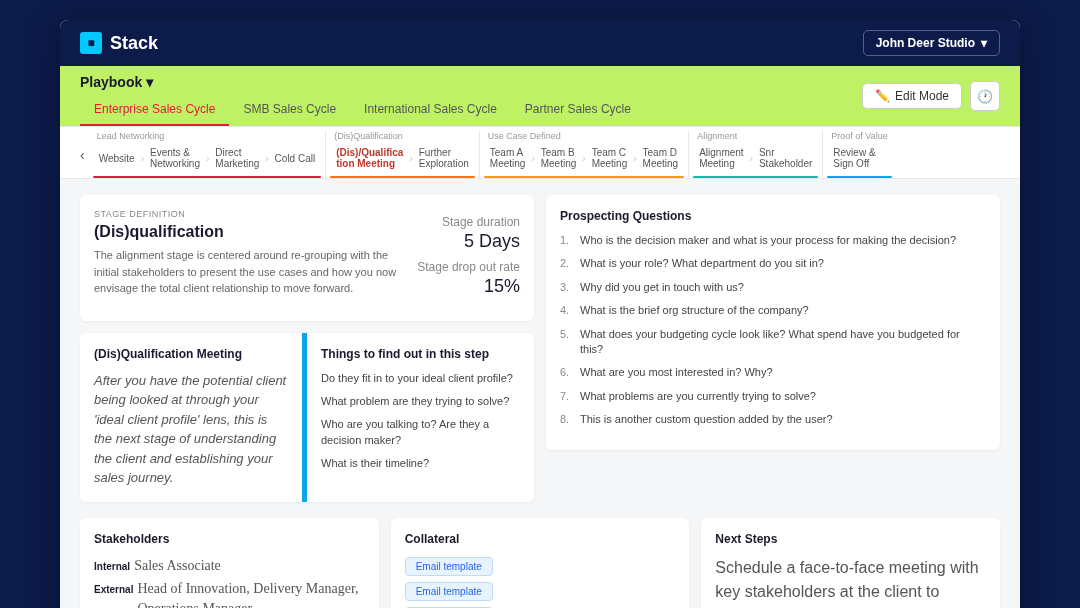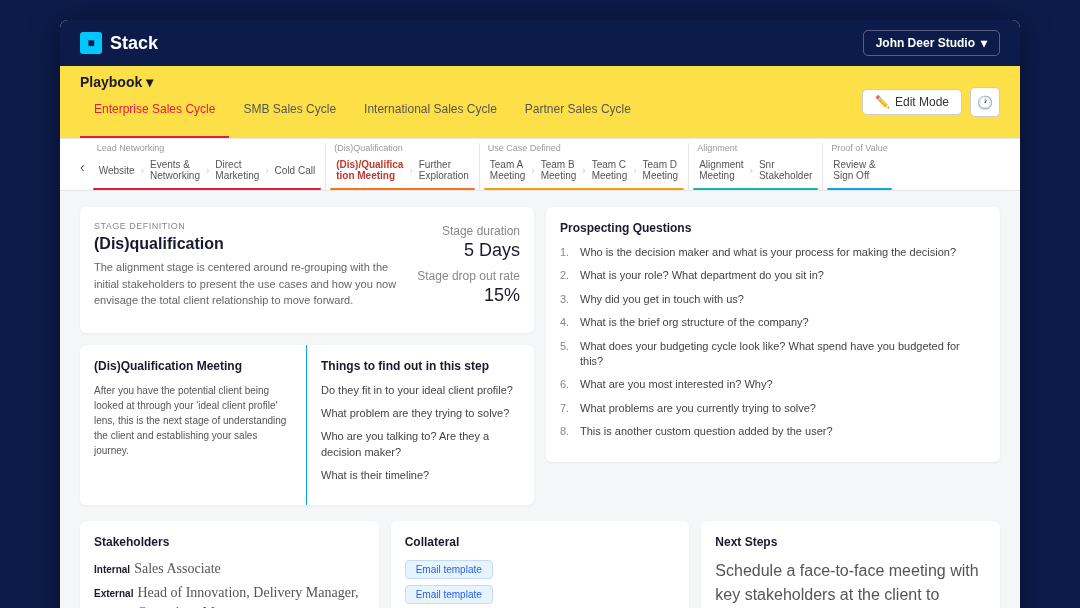--- a/index.html
+++ b/index.html
@@ -55,21 +55,21 @@
       border-radius: 5px;
       font-size: 12px;
       cursor: pointer;
       display: flex;
       align-items: center;
       gap: 6px;
       font-weight: bold;
     }
     
     .sub-header {
-      background: #fde047;
+      background: #bef264;
       border-bottom: 1px solid #e5e7eb;
       padding: 8px 20px 0;
       display: flex;
       align-items: center;
       justify-content: space-between;
     }
     .sub-header-left {
       display: flex;
       flex-direction: column;
     }
@@ -82,21 +82,21 @@
       gap: 4px;
       margin-bottom: 6px;
     }
     .tabs-row {
       display: flex;
       gap: 0;
     }
     .tab {
       font-size: 12px;
       color: #555;
-      padding: 6px 14px 20px;
+      padding: 6px 14px 8px;
       cursor: pointer;
       border-bottom: 2px solid transparent;
       white-space: nowrap;
     }
     .tab.active {
       color: #e8183c;
       border-bottom: 2px solid #e8183c;
       font-weight: 500;
     }
     .sub-header-right {
@@ -151,21 +151,21 @@
     
     .card {
       background: #fff;
       border-radius: 6px;
       padding: 14px;
       box-shadow: 0 1px 3px rgba(0,0,0,0.05);
     }
     .stage-def-top {
       display: flex;
       justify-content: space-between;
-      align-items: center;
+      align-items: flex-end;
       margin-bottom: 10px;
     }
     .stage-def-left {}
     .stage-label {
       font-size: 9px;
       color: #888;
       text-transform: uppercase;
       letter-spacing: 0.5px;
       margin-bottom: 4px;
     }
@@ -199,35 +199,36 @@
     .two-col-card {
       background: #fff;
       border-radius: 6px;
       box-shadow: 0 1px 3px rgba(0,0,0,0.05);
       display: grid;
       grid-template-columns: 1fr 1fr;
       overflow: hidden;
     }
     .two-col-card-section {
       padding: 14px;
-      border-right: 1px solid #0ea5e9;
+      border-right: 5px solid #0ea5e9;
     }
     .two-col-card-section:last-child {
       border-right: none;
     }
     .section-title {
       font-size: 12px;
       font-weight: 600;
       color: #1a1a2e;
       margin-bottom: 10px;
     }
     .section-body {
-      font-size: 10px;
+      font-size: 13px;
       color: #555;
       line-height: 1.5;
+      font-style: italic;
     }
     .things-list {
       list-style: none;
     }
     .things-list li {
       font-size: 11px;
       color: #444;
       margin-bottom: 8px;
       line-height: 1.4;
     }

